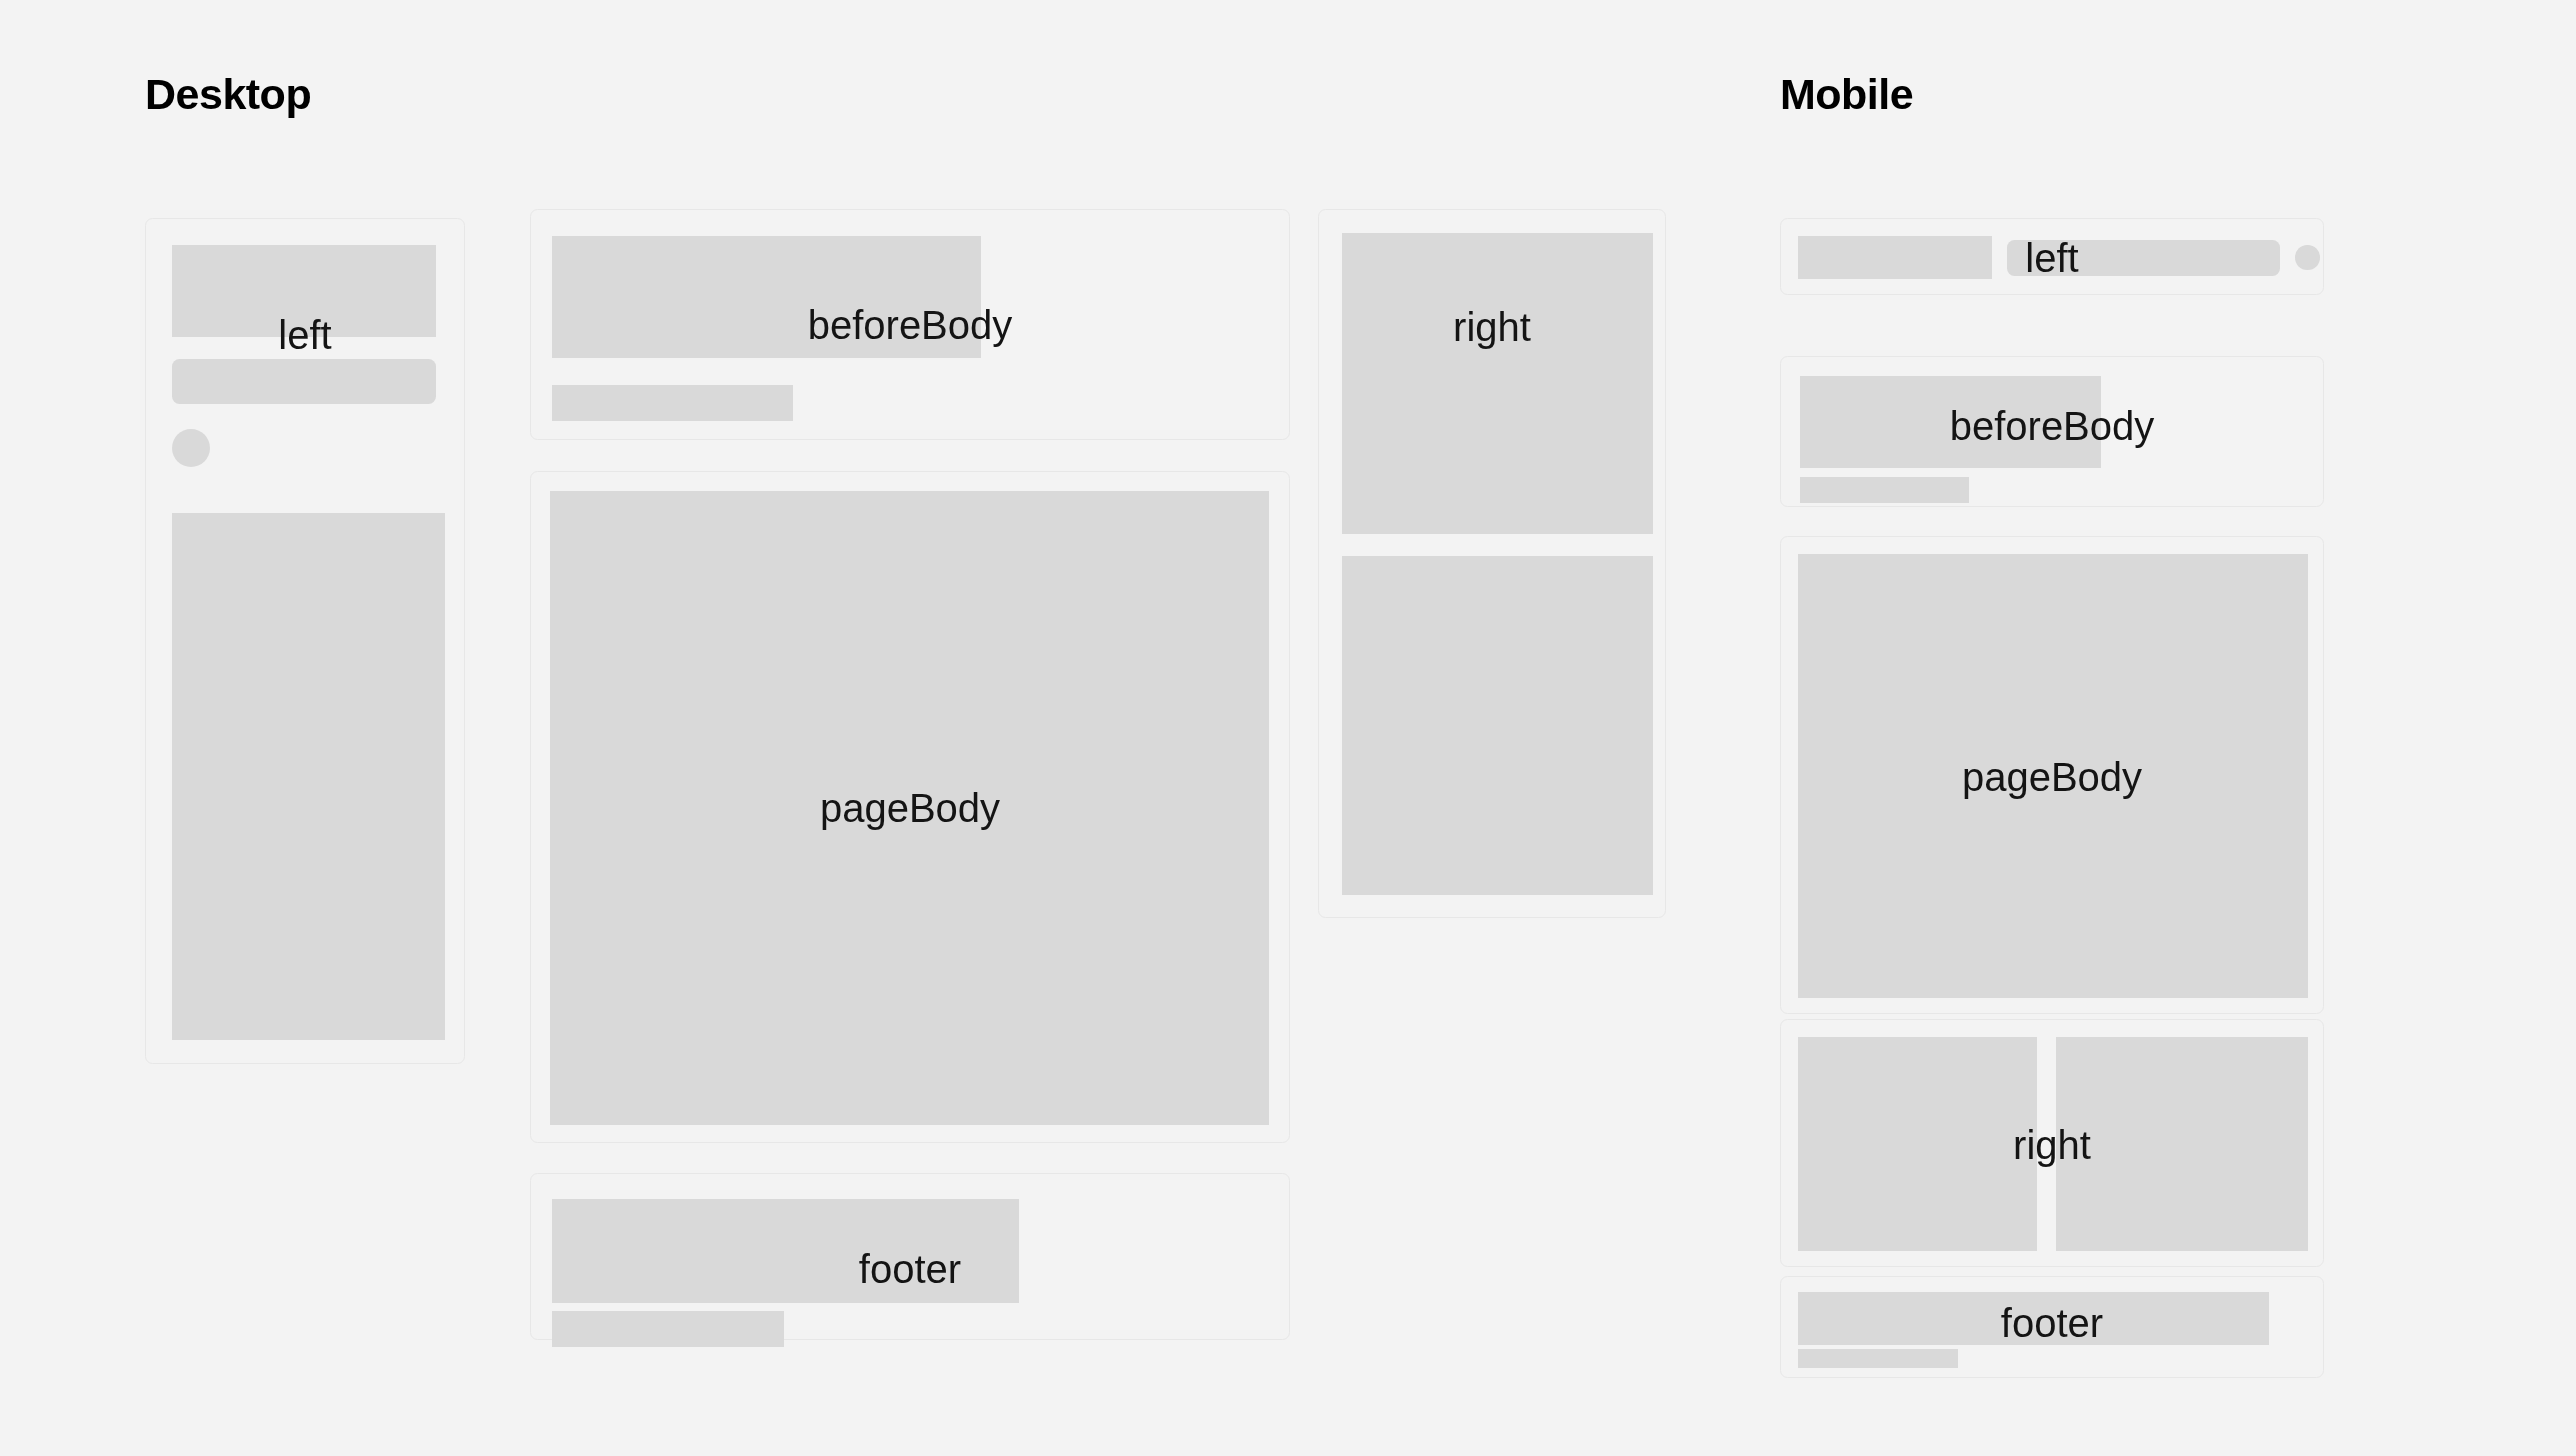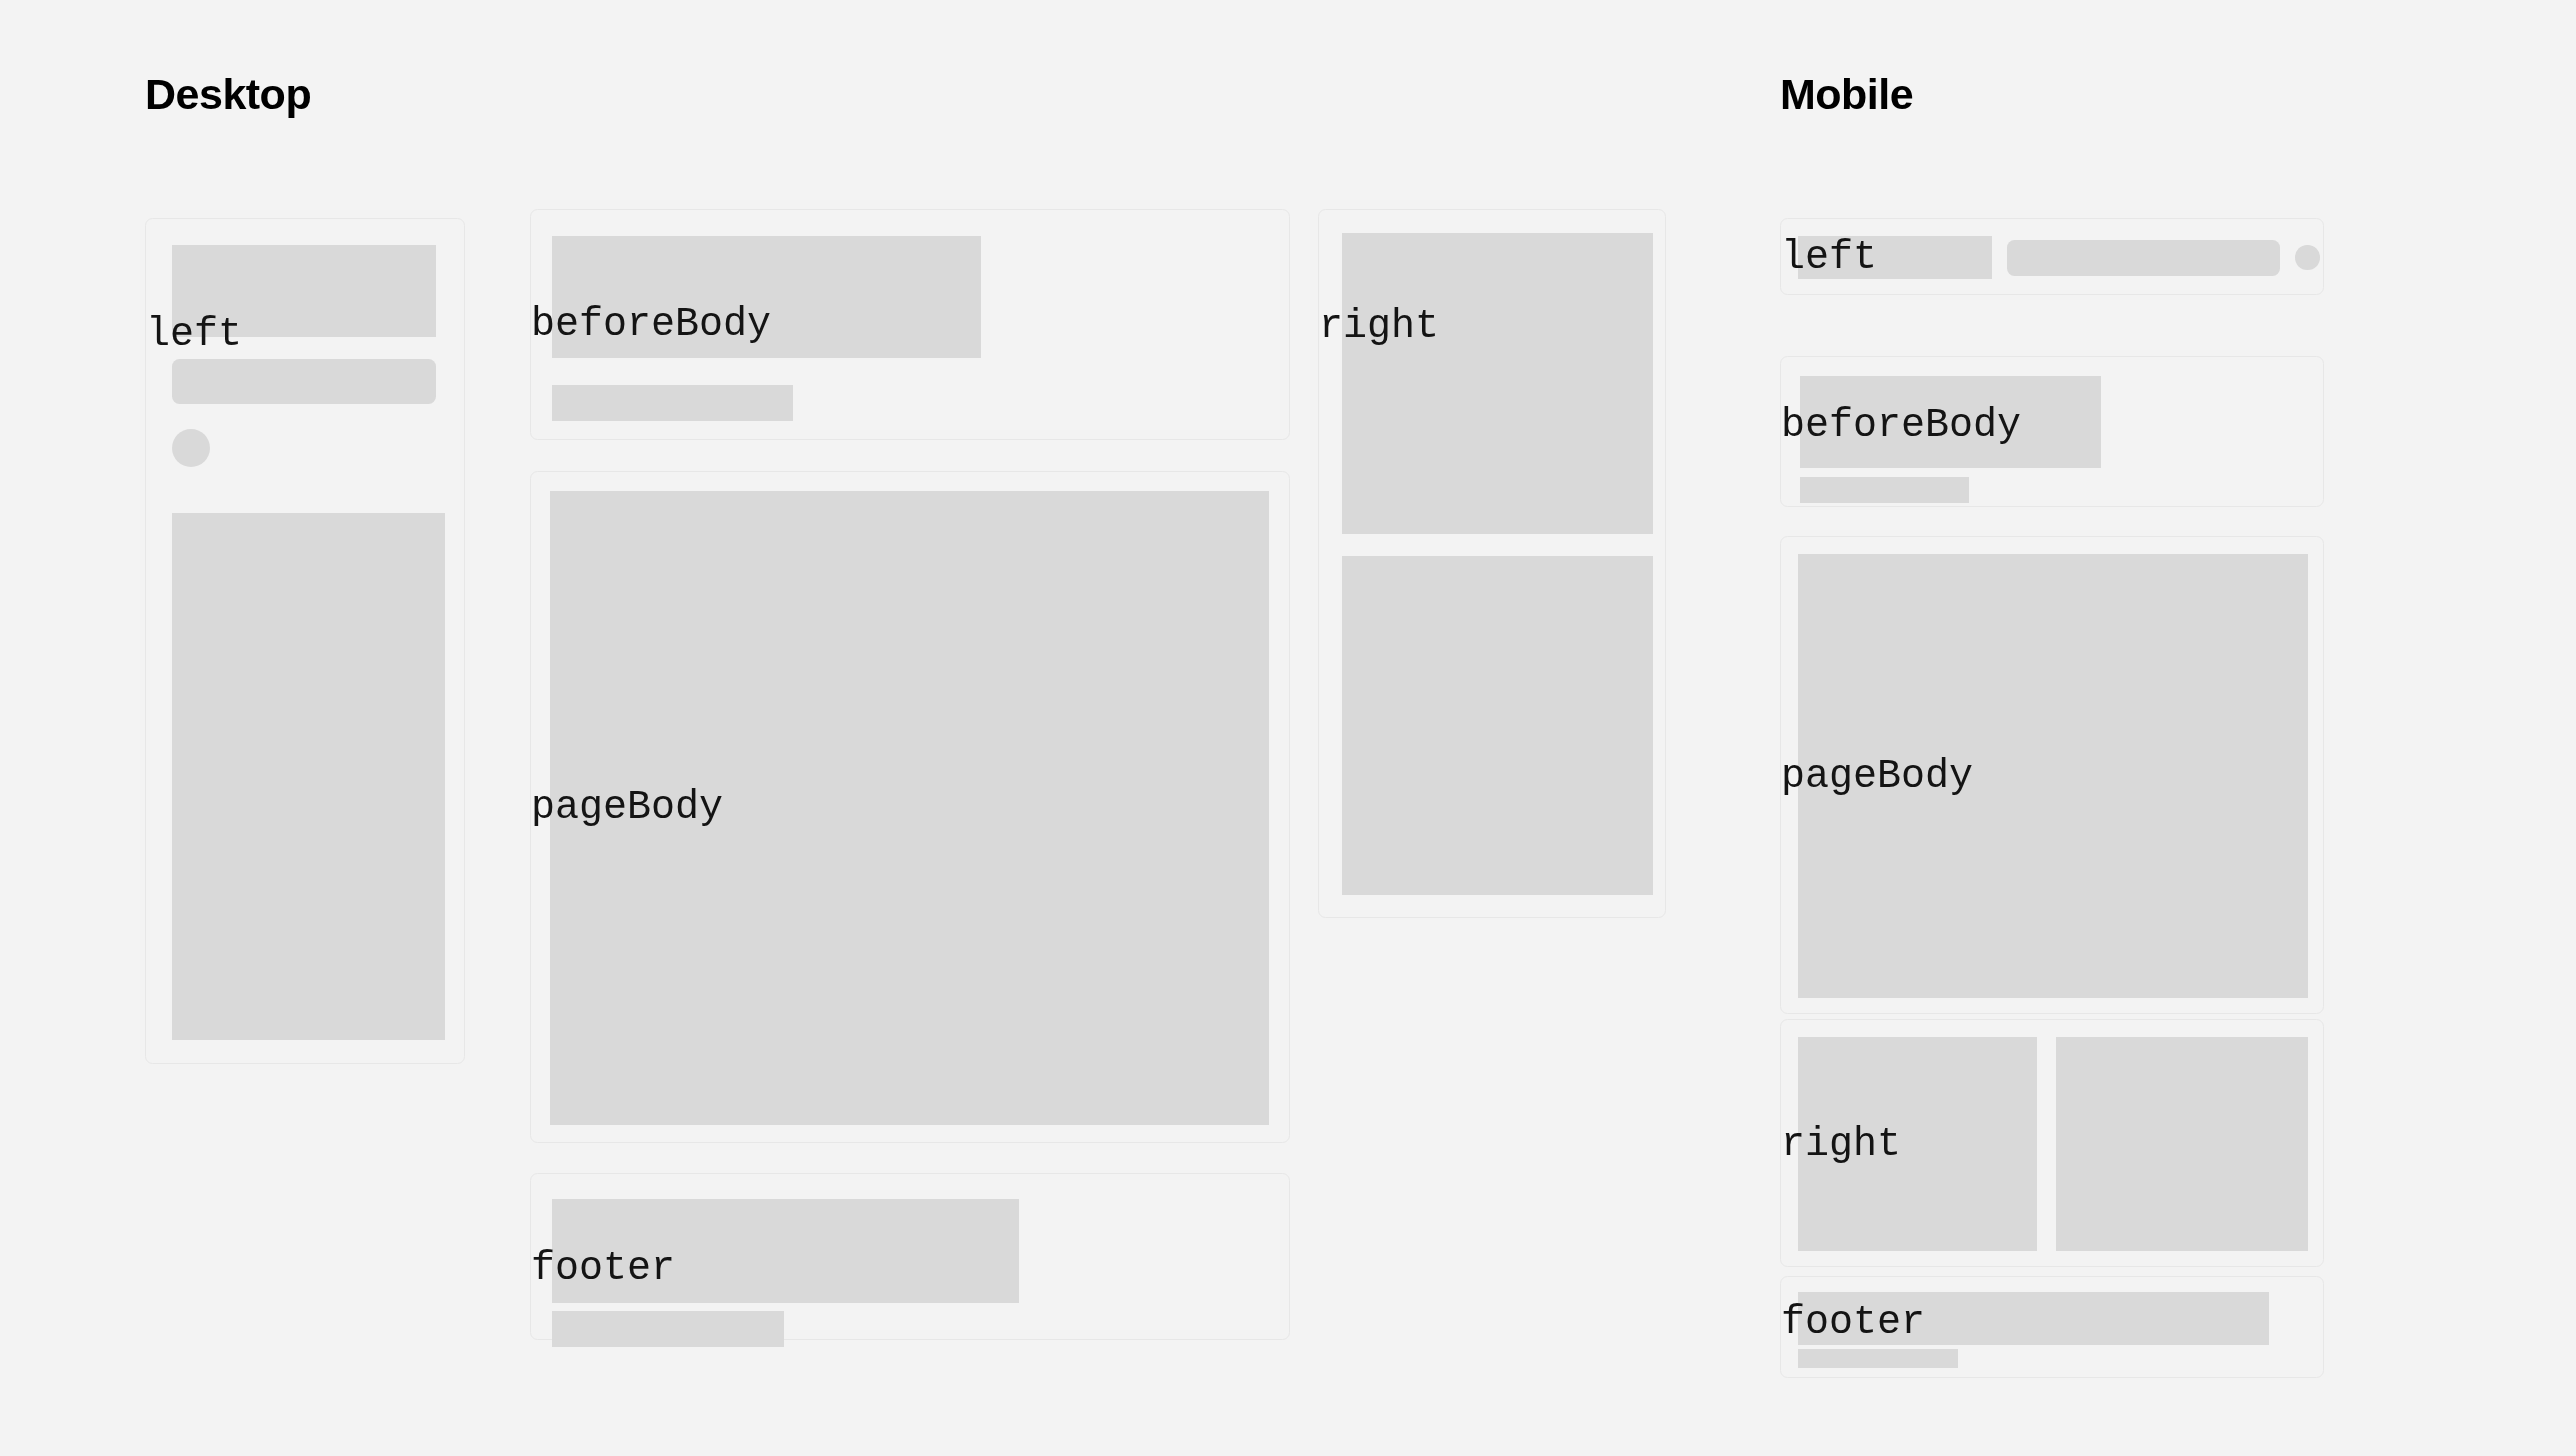--- a/index.html
+++ b/index.html
@@ -44,21 +44,22 @@
     background: #d9d9d9;
   }
   .blk.pill   { border-radius: 7.5px; }
   .blk.circle { border-radius: 50%; }
 
   
   .region-label {
     position: absolute;
     left: 0;
     right: 0;
-    font-family: Liberation Mono, monospace;
+    text-align: center;
+    font-family: Liberation Sans, sans-serif;
     color: #141414;
     white-space: nowrap;
     pointer-events: none;
   }
   .region-label.lbl-lg { font-size: 40px; line-height: 40px; }
 
   
   #panel-desktop-left      { left: 145px;  top: 218px;  width: 320px;  height: 846px; }
   #panel-desktop-before    { left: 530px;  top: 209px;  width: 760px;  height: 231px; }
   #panel-desktop-pagebody  { left: 530px;  top: 471px;  width: 760px;  height: 672px; }

